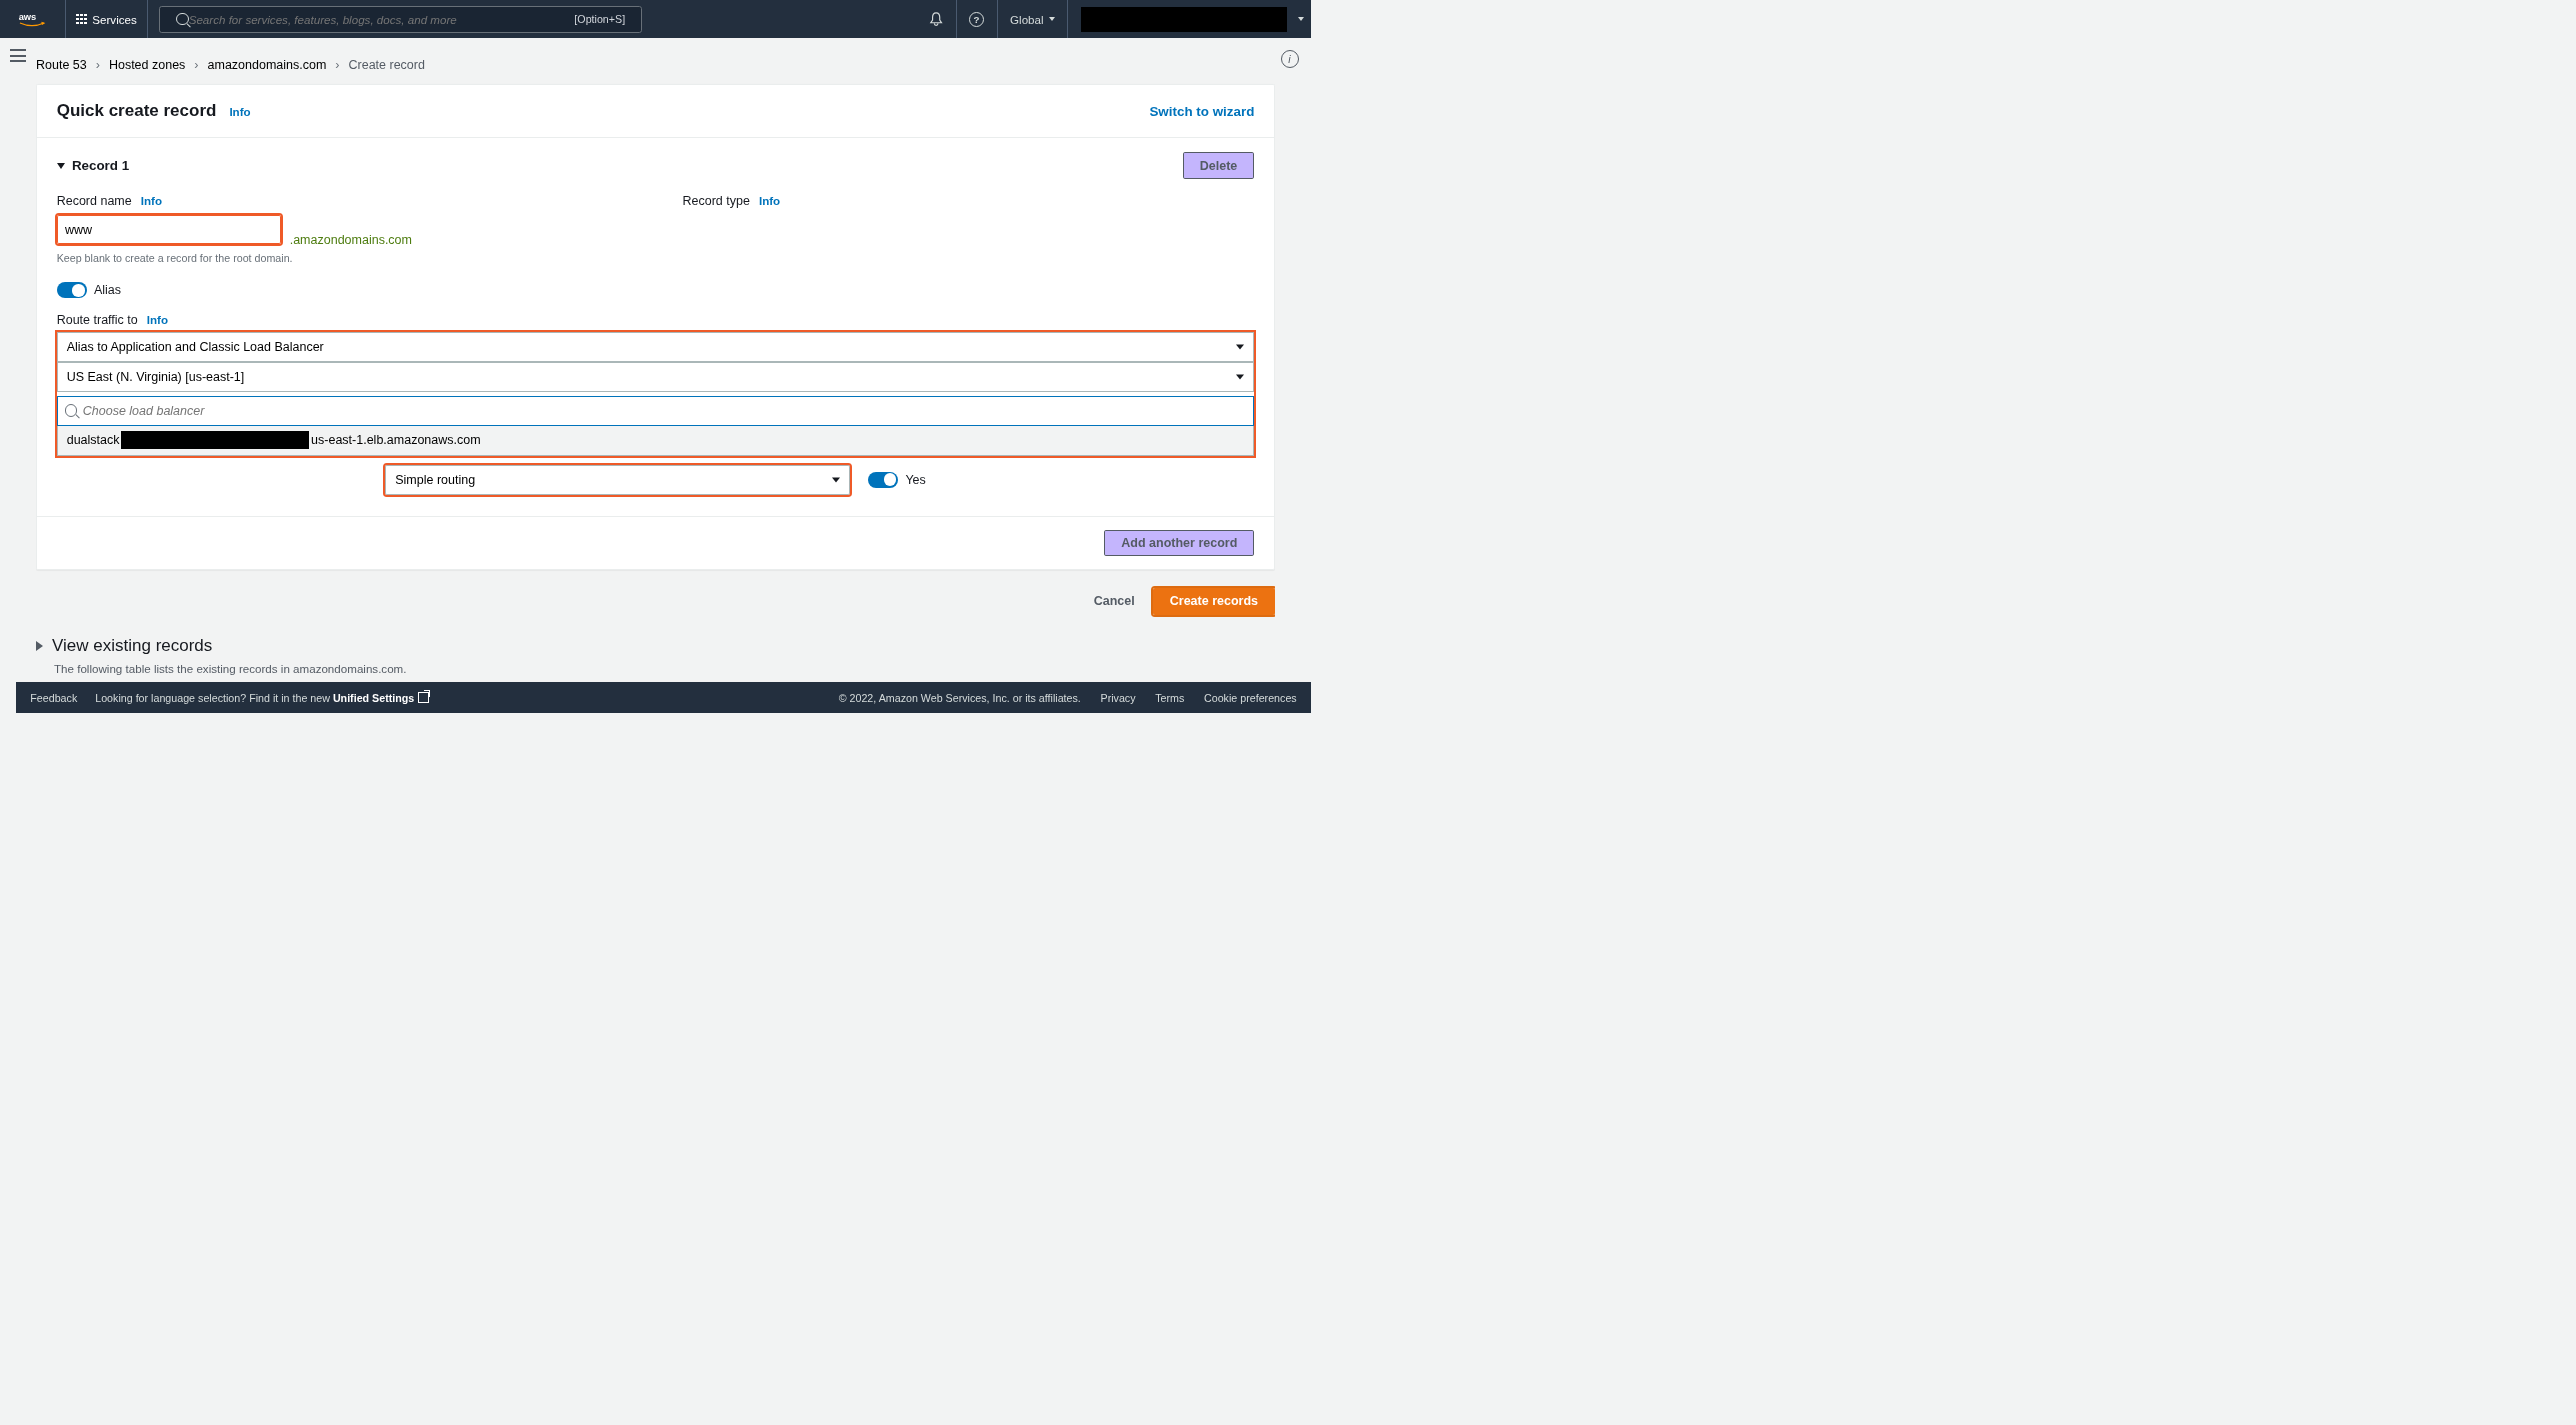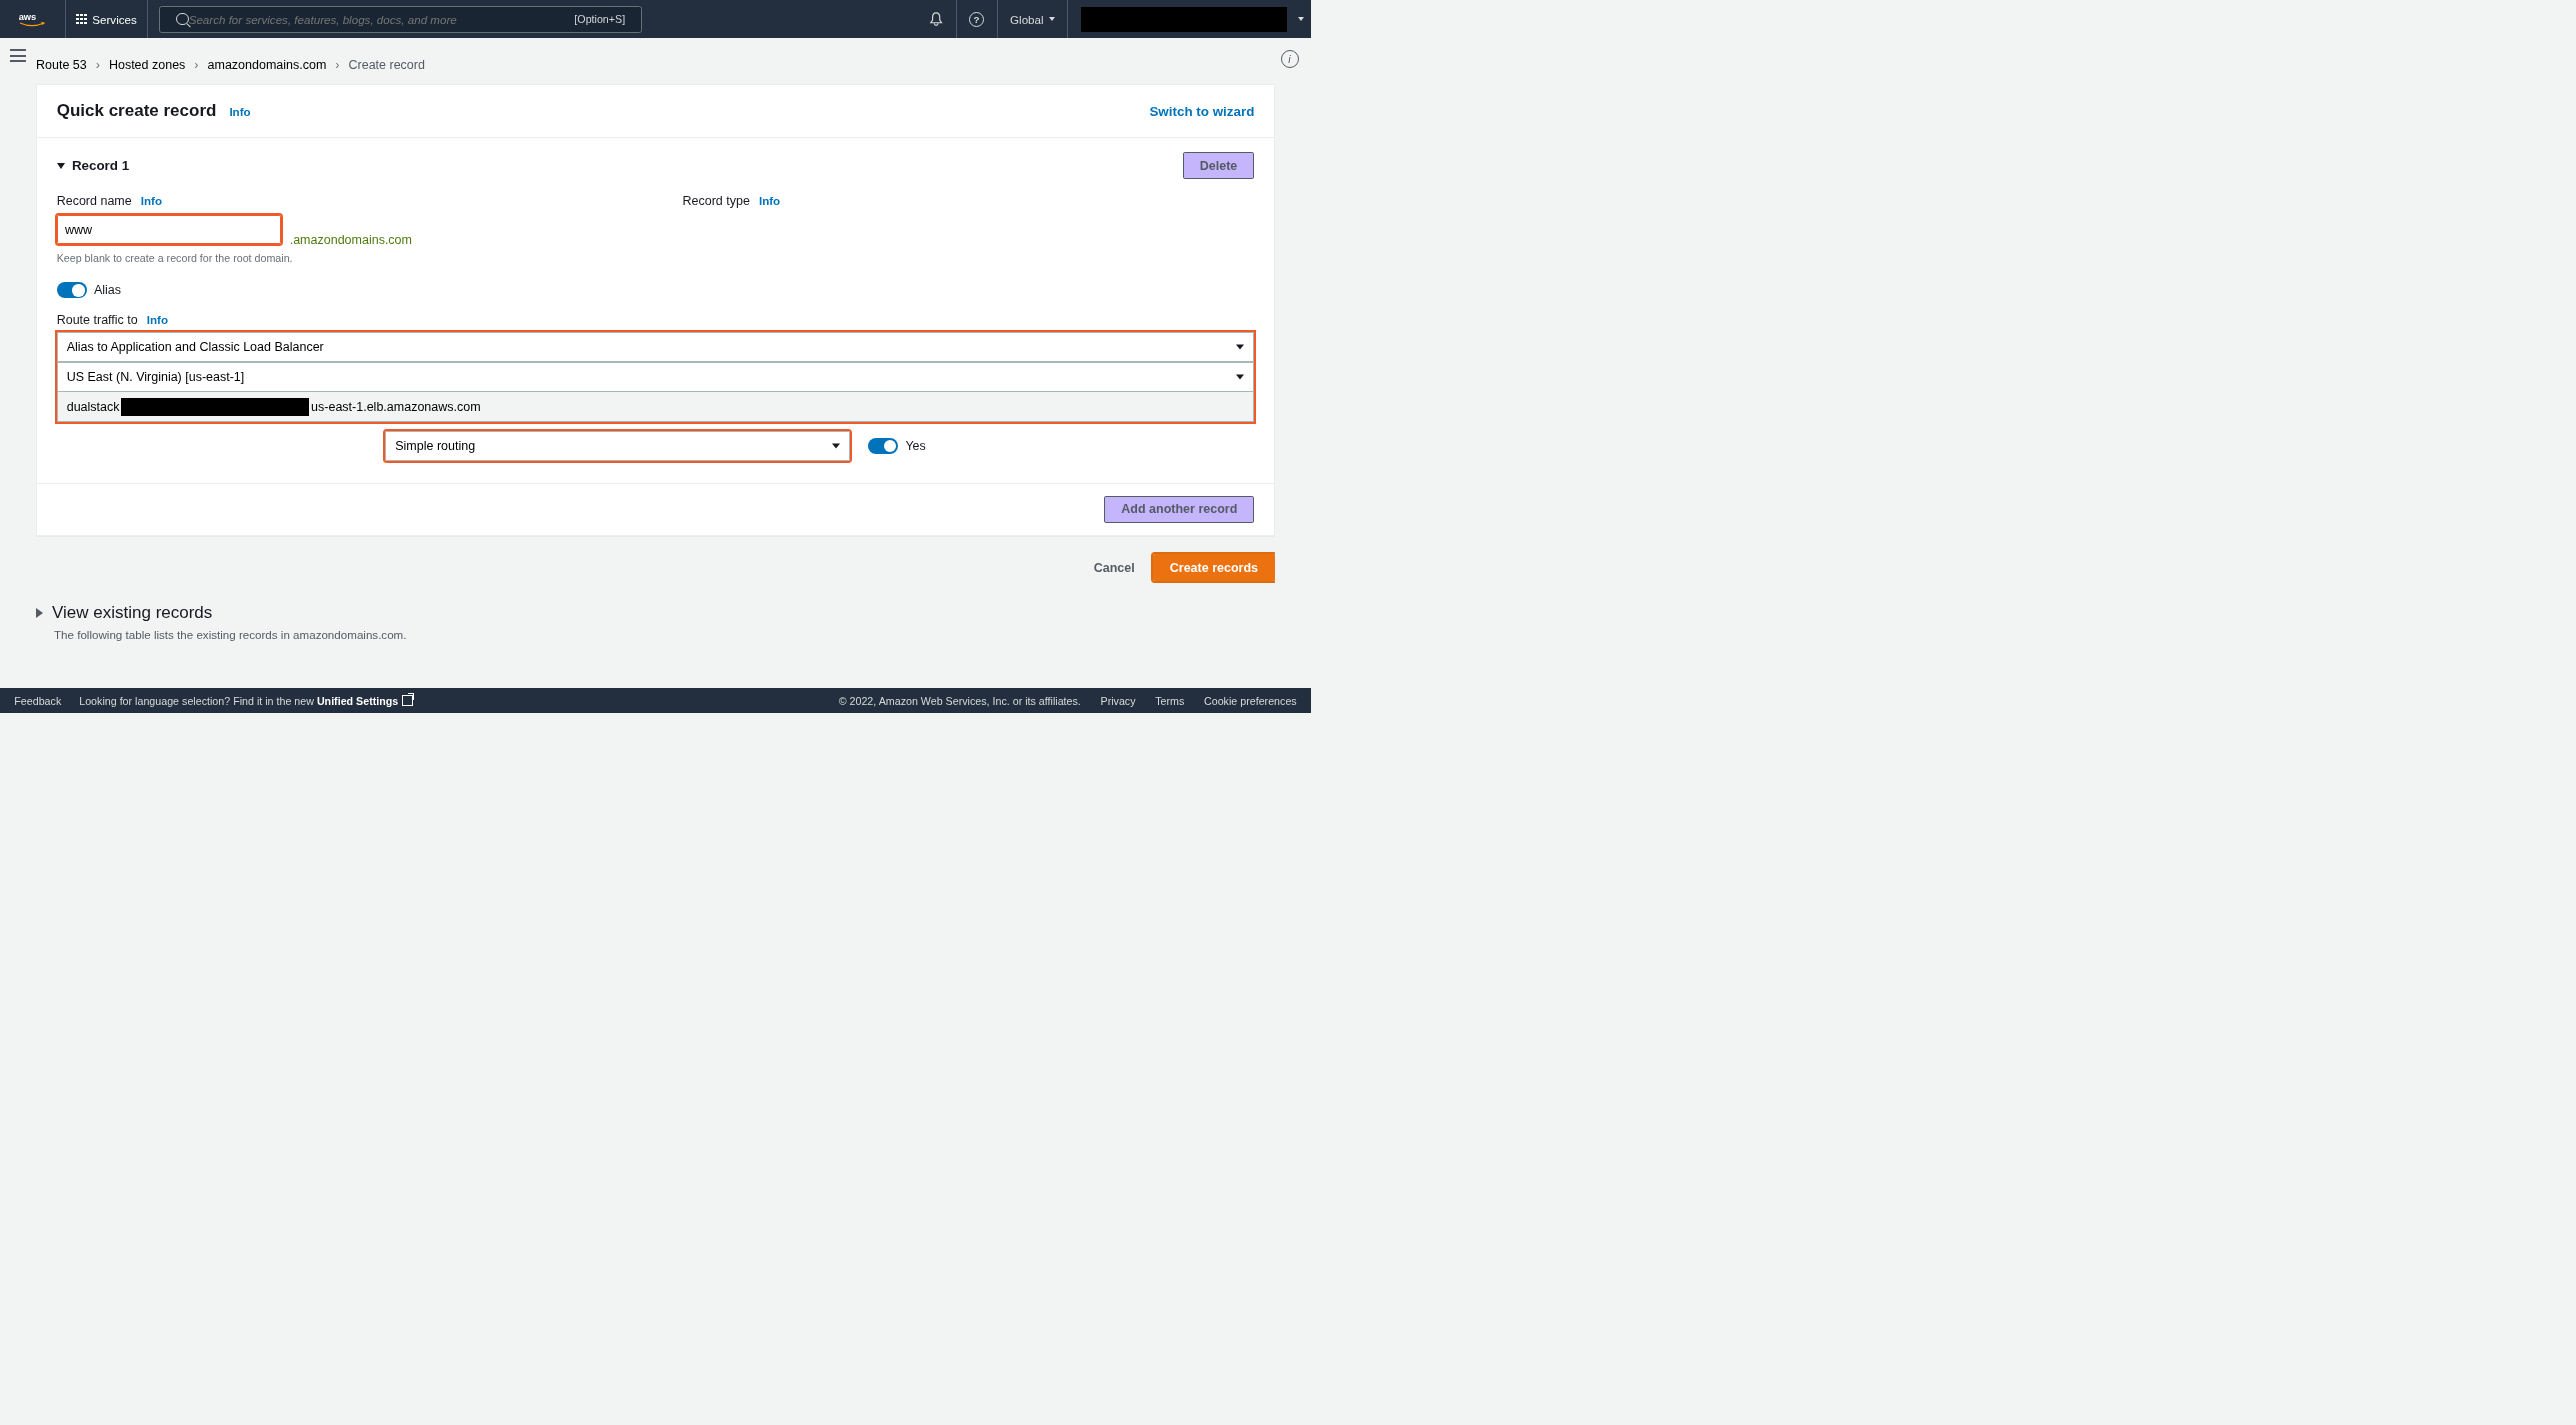--- a/index.html
+++ b/index.html
@@ -86,21 +86,21 @@
 
 .panel-footer { border-top: 0.9px solid #eaeded; padding: 12.5px 19.7px; display: flex; justify-content: flex-end; }
 
 .page-actions { display: flex; justify-content: flex-end; align-items: center; gap: 18px; margin-bottom: 21.5px; }
 .cancel-link { font-size: 12.5px; font-weight: 700; color: #545b64; cursor: pointer; }
 
 .view-existing { display: flex; align-items: center; gap: 9px; font-size: 17px; font-weight: 400; color: #16191f; margin-bottom: 5.4px; margin-top: 14px; }
 .view-existing-sub { font-size: 11.6px; color: #545b64; padding-left: 18px; }
 
 
-.bottombar { position: absolute; bottom: 0; left: 0; right: 0; height: 25px; background: #232f3e; color: #d5dbdb; display: flex; align-items: center; font-size: 10.7px; padding: 0 14.3px; }
+.bottombar { position: absolute; bottom: 0; left: 16px; right: 0; height: 31px; background: #232f3e; color: #d5dbdb; display: flex; align-items: center; font-size: 10.7px; padding: 0 14.3px; }
 .bottombar .left { display: flex; align-items: center; gap: 18px; }
 .bottombar a { color: #d5dbdb; text-decoration: none; }
 .bottombar .unif { color: #fff; font-weight: 600; display: inline-flex; align-items: center; gap: 3.6px; }
 .bottombar .right { margin-left: auto; display: flex; align-items: center; gap: 19.7px; }
 .ext-icon { width: 10.7px; height: 10.7px; border: 1.3px solid #fff; position: relative; display: inline-block; }
 .ext-icon::after { content: ''; position: absolute; width: 5.4px; height: 5.4px; border-top: 1.3px solid #fff; border-right: 1.3px solid #fff; top: -2.7px; right: -2.7px; }
 
 .mag { width: 12.5px; height: 12.5px; border: 1.3px solid #687078; border-radius: 50%; position: relative; }
 .mag::after { content: ''; position: absolute; width: 5.4px; height: 1.3px; background: #687078; bottom: -1.8px; right: -3.6px; transform: rotate(45deg); }
 .mag.white { border-color: #d5dbdb; }
@@ -232,20 +232,24 @@
 
       <div class="stack-selects">
         <div class="select-look">
           <span>Alias to Application and Classic Load Balancer</span>
           <span class="sel-caret"></span>
         </div>
         <div class="select-look">
           <span>US East (N. Virginia) [us-east-1]</span>
           <span class="sel-caret"></span>
         </div>
+        <div class="lb-search">
+          <span class="mag"></span>
+          <input placeholder="Choose load balancer" style="">
+        </div>
         <div class="lb-option">
           <span>dualstack</span>
             <span class="redact"></span>
             <span>us-east-1.elb.amazonaws.com</span>
         </div>
       </div>
 
       <div class="two-col-below">
         <div class="routing-select-wrap">
           <div class="select-look highlighted-select">

